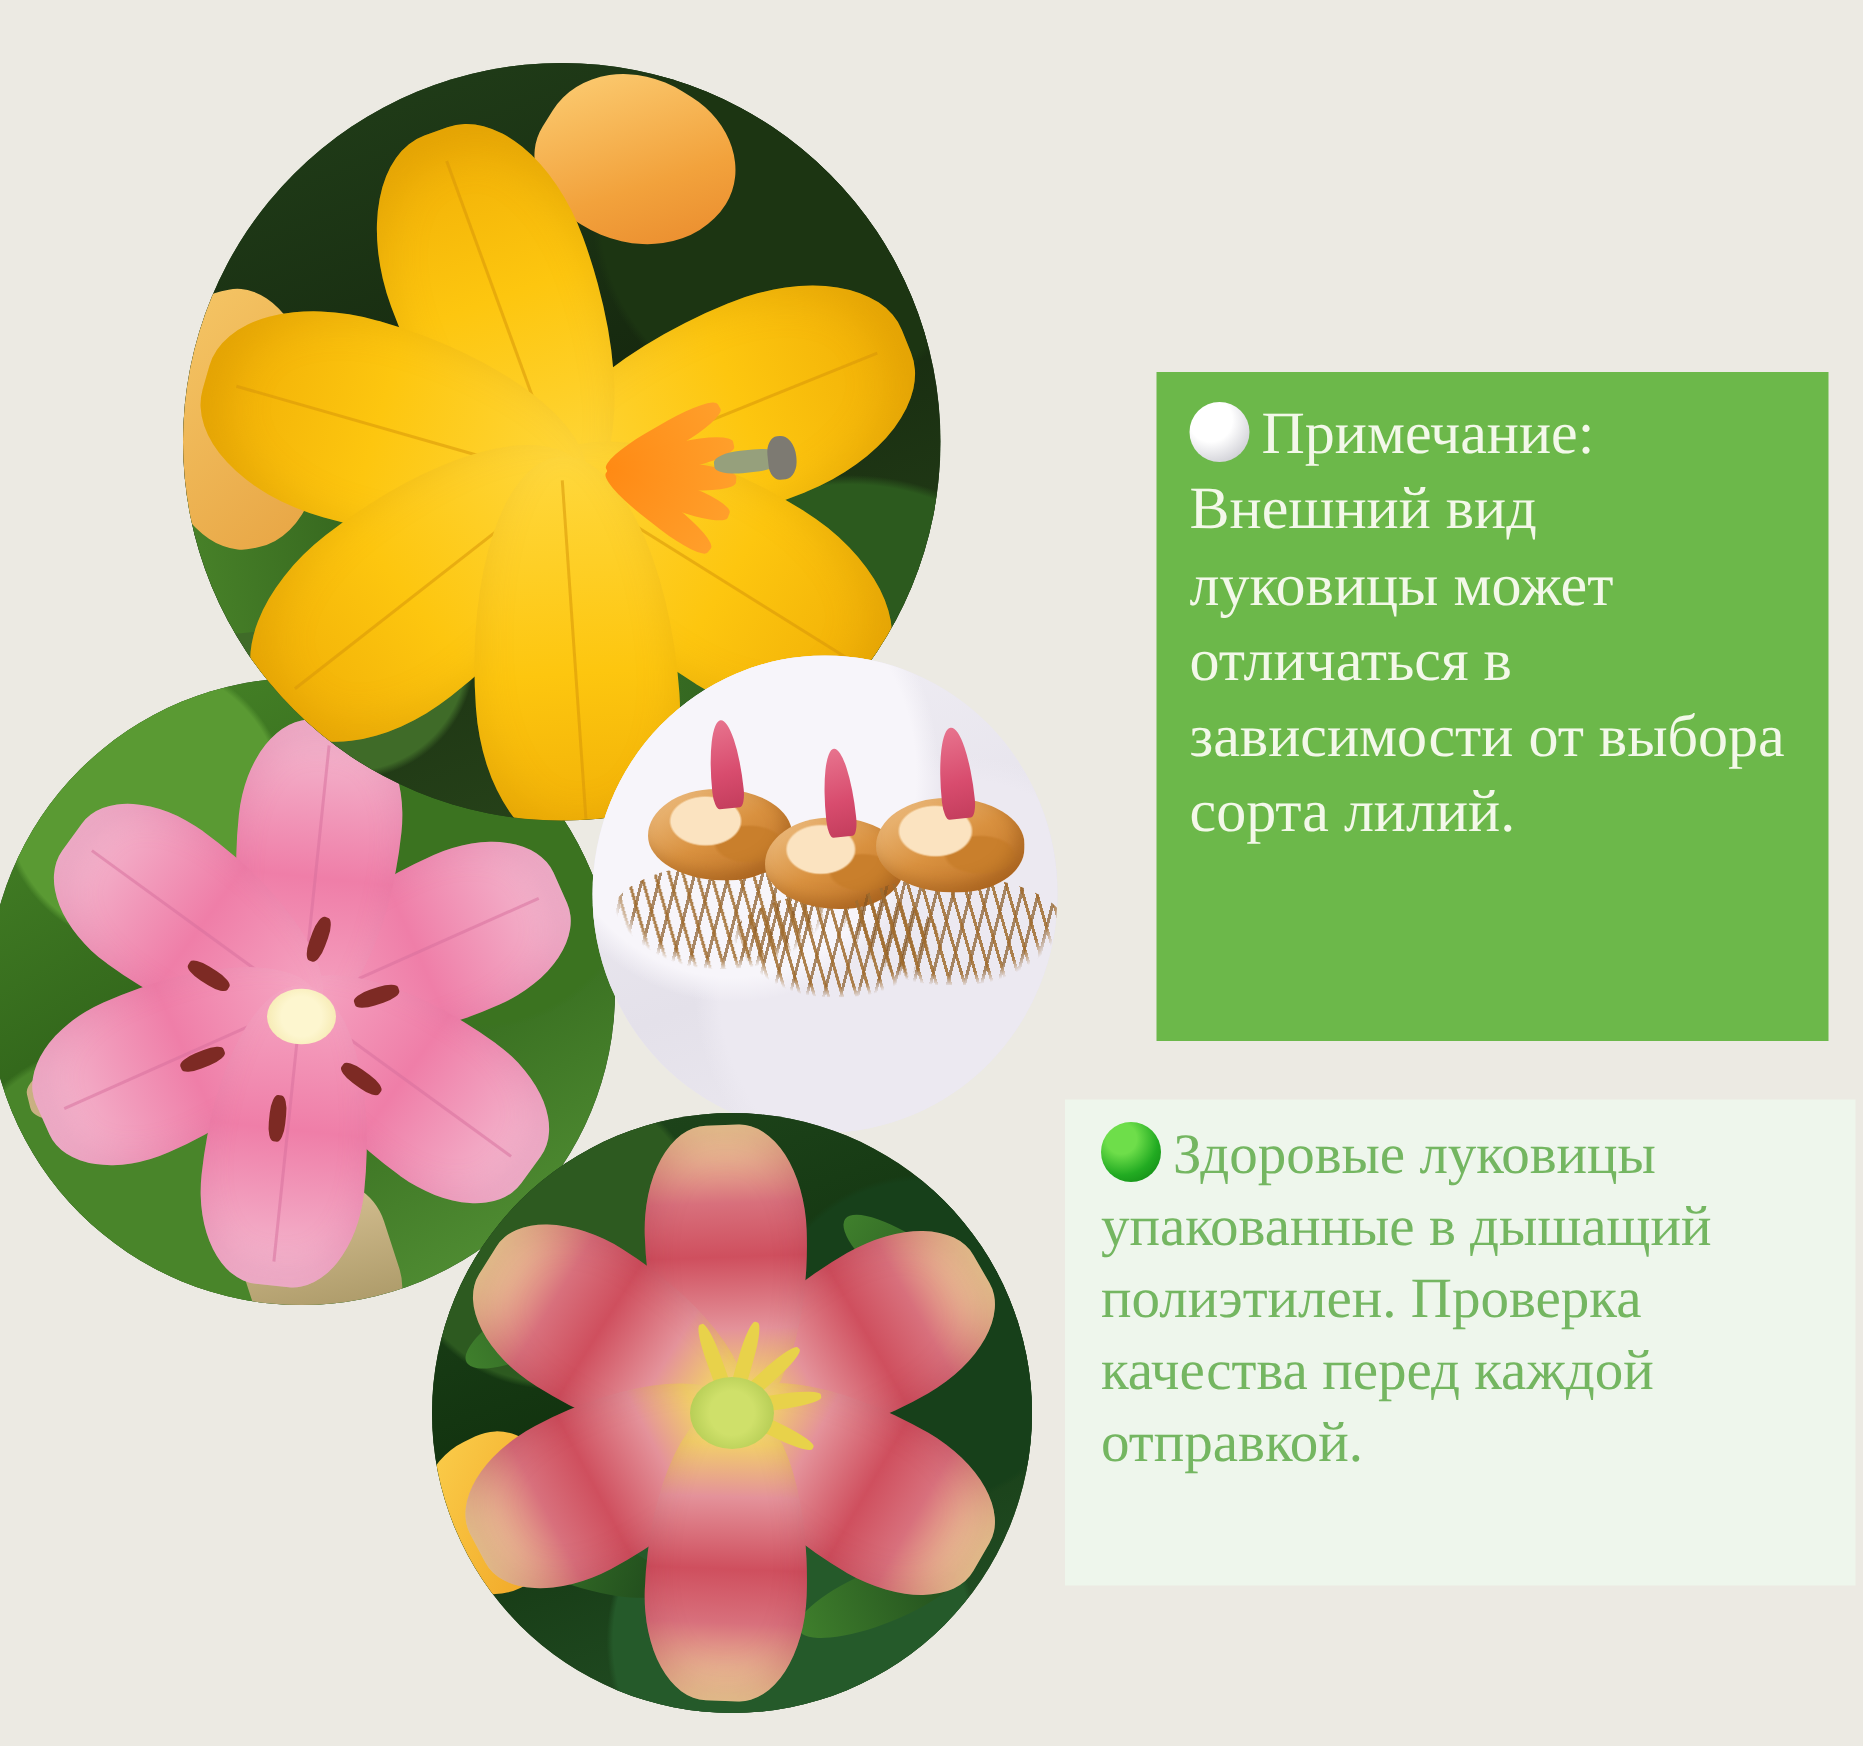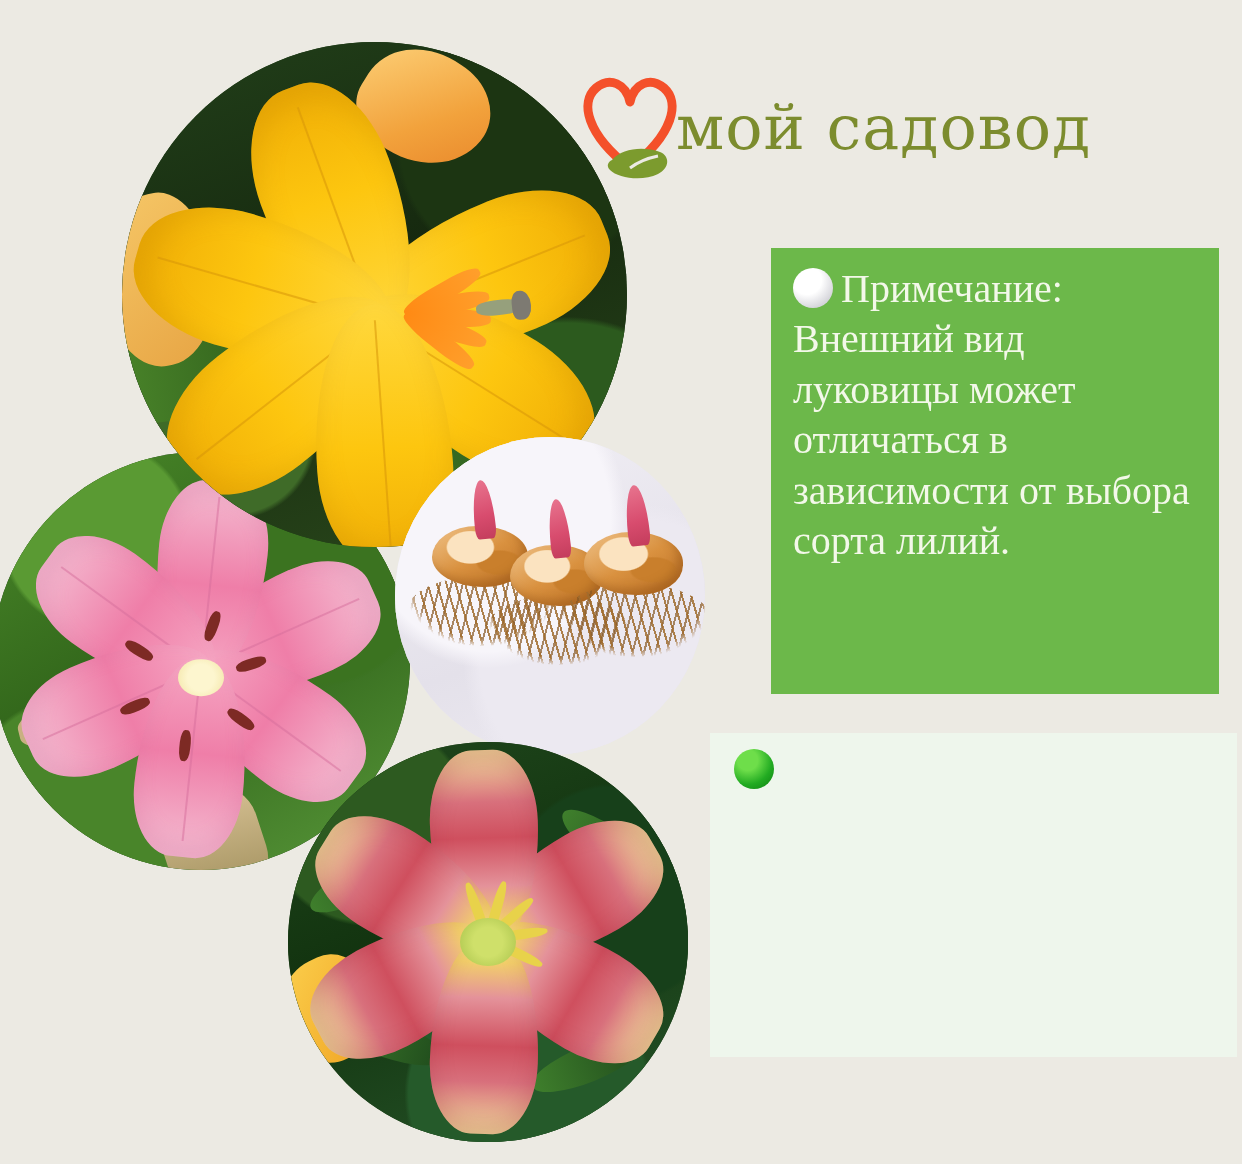--- a/index.html
+++ b/index.html
@@ -376,36 +376,26 @@
     <div class="rp r4"></div>
     <div class="rp r1"></div>
     <div class="rs rs5"></div>
     <div class="rs rs1"></div>
     <div class="rs rs2"></div>
     <div class="rs rs3"></div>
     <div class="rs rs4"></div>
     <div class="rcenter"></div>
   </div>
 
-  <div id="brand-logo">
-    <div class="logo-mark">
-      <svg width="104" height="112" viewBox="0 0 104 112" aria-hidden="true">
-        <path d="M52 96 C 8 62, 2 30, 18 16 C 32 4, 48 12, 52 30 C 56 12, 72 4, 86 16 C 102 30, 96 62, 52 96 Z" fill="none" stroke="#F4502A" stroke-width="9" stroke-linecap="round" stroke-linejoin="round"></path>
-        <path d="M34 88 C 44 76, 66 74, 82 80 C 92 84, 92 96, 80 102 C 64 110, 40 106, 32 98 C 28 94, 30 90, 34 88 Z" fill="#7C9B2E"></path>
-        <path d="M52 96 C 60 90, 70 86, 80 84" fill="none" stroke="#ECEAE3" stroke-width="3"></path>
-      </svg>
-    </div>
-    <div class="logo-text">мой садовод</div>
-  </div>
 
   <div class="note-box" id="note-green">
     <p class="note-text">
       <span class="bullet-white"></span><span>Примечание: Внешний вид луковицы может отличаться в зависимости от выбора сорта лилий.</span>
     </p>
   </div>
 
   <div class="note-box" id="note-light">
     <p class="note-text">
-      <span class="bullet-green"></span>
+      <span class="bullet-green"></span><span>Здоровые луковицы упакованные в дышащий полиэтилен. Проверка качества перед каждой отправкой.</span>
     </p>
   </div>
 
 </div>
 
 </body></html>

